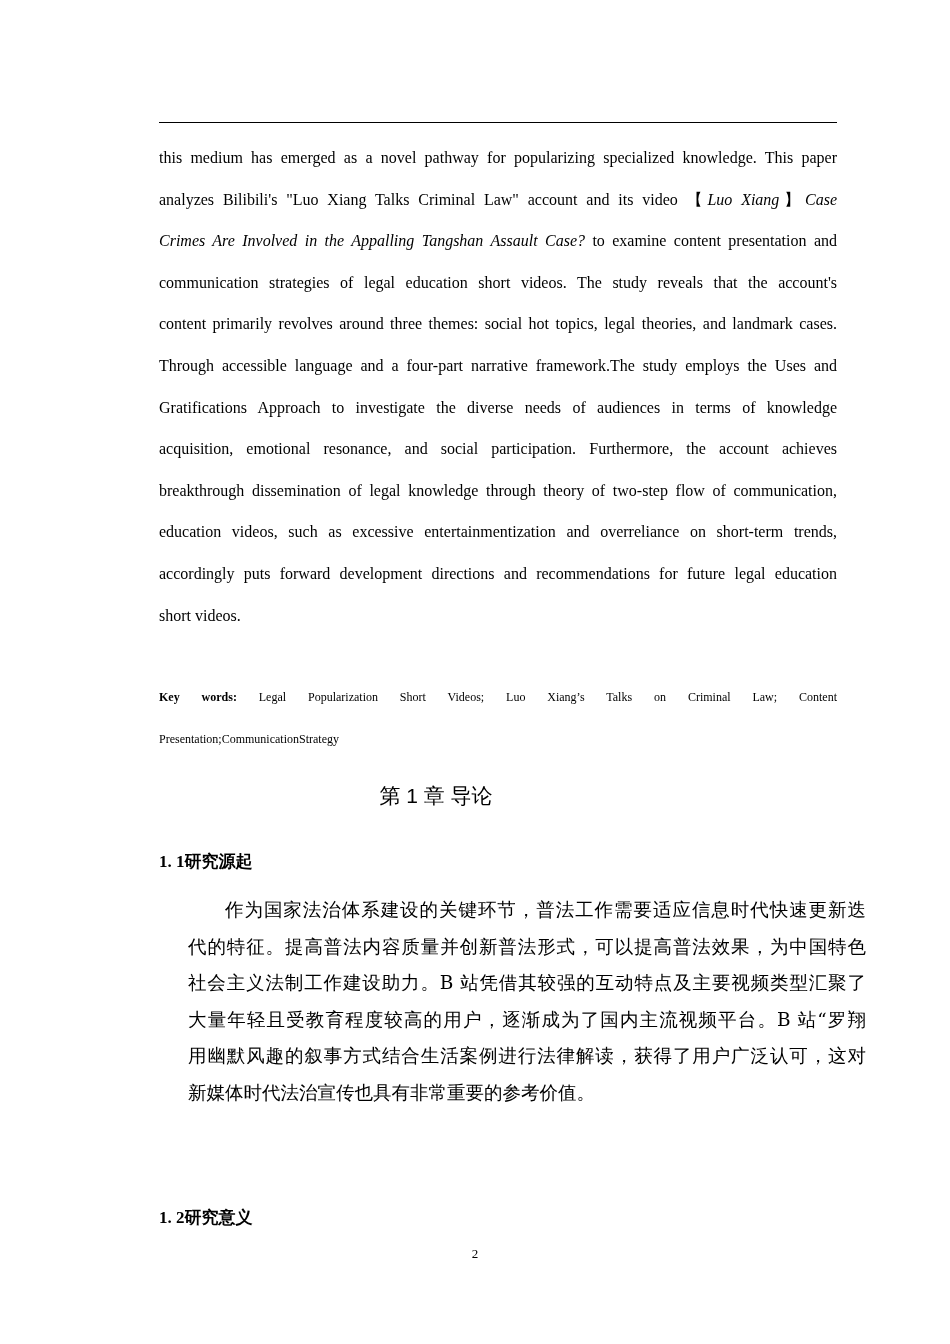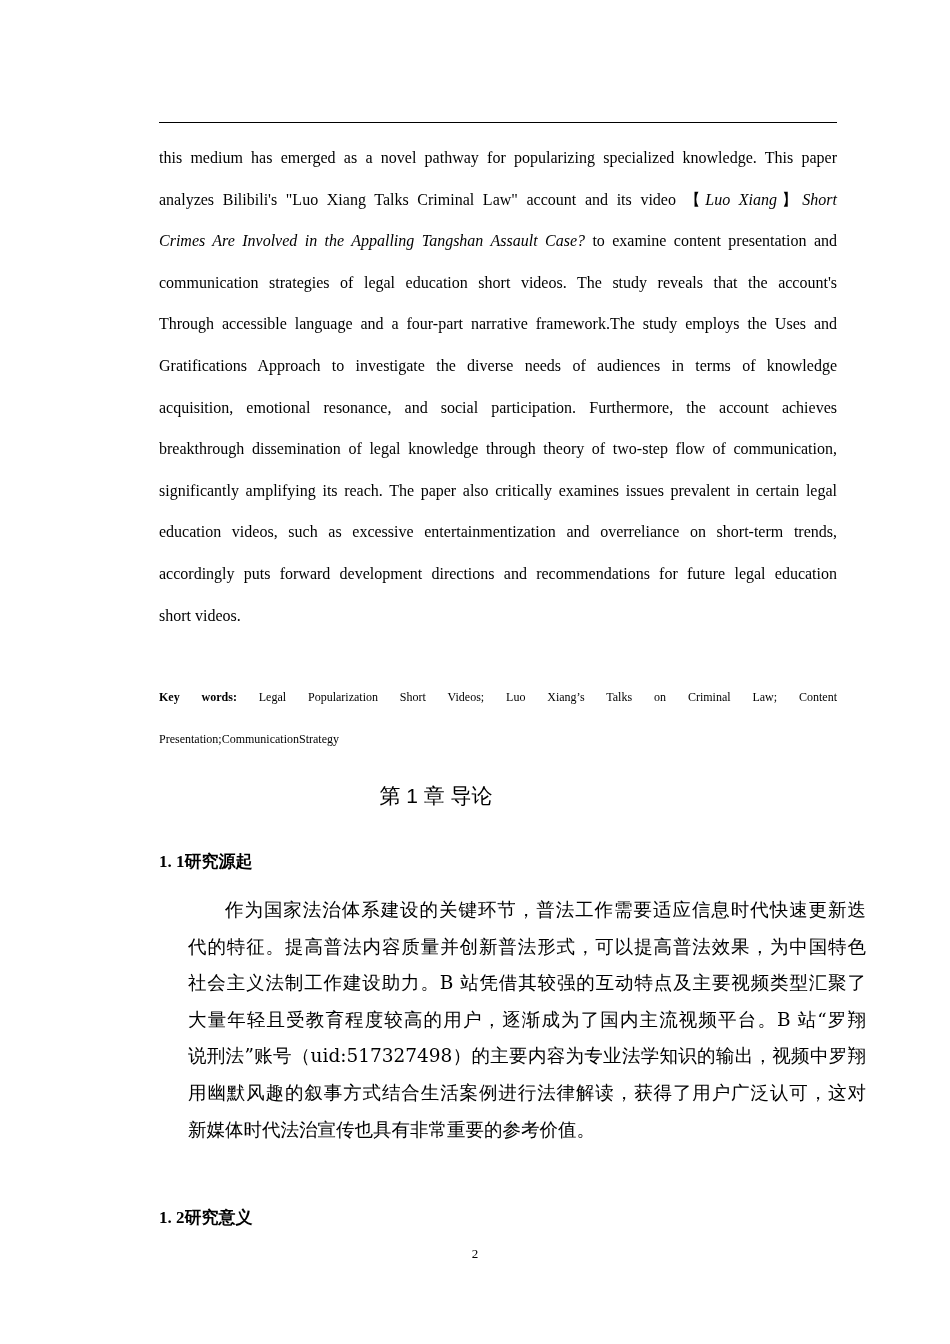--- a/index.html
+++ b/index.html
@@ -23,47 +23,46 @@
   .zh-line.last { text-align-last:left; }
   .pageno { position:absolute; left:0; width:950px; top:1246px; text-align:center; font-size:13px; }
 </style>
 </head>
 <body>
 
 <div class="rule"></div>
 
 <div class="en-para">
   <span class="en-line">this medium has emerged as a novel pathway for popularizing specialized knowledge. This paper</span>
-  <span class="en-line"><span>analyzes Bilibili's "Luo Xiang Talks Criminal Law" account and its video </span><span>【</span><i>Luo Xiang</i><span>】</span><i>Short</i></span>
+  <span class="en-line"><span>analyzes Bilibili's "Luo Xiang Talks Criminal Law" account and its video </span><span>【</span><i>Luo Xiang</i><span>】</span><i>Case</i></span>
   <span class="en-line"><i>Crimes Are Involved in the Appalling Tangshan Assault Case?</i><span> to examine content presentation and</span></span>
   <span class="en-line">communication strategies of legal education short videos. The study reveals that the account's</span>
+  <span class="en-line">content primarily revolves around three themes: social hot topics, legal theories, and landmark cases.</span>
   <span class="en-line">Through accessible language and a four-part narrative framework.The study employs the Uses and</span>
   <span class="en-line">Gratifications Approach to investigate the diverse needs of audiences in terms of knowledge</span>
   <span class="en-line">acquisition, emotional resonance, and social participation. Furthermore, the account achieves</span>
   <span class="en-line">breakthrough dissemination of legal knowledge through theory of two-step flow of communication,</span>
-  <span class="en-line">significantly amplifying its reach. The paper also critically examines issues prevalent in certain legal</span>
   <span class="en-line">education videos, such as excessive entertainmentization and overreliance on short-term trends,</span>
   <span class="en-line">accordingly puts forward development directions and recommendations for future legal education</span>
   <span class="en-line last">short videos.</span>
 </div>
 
 <div class="kw">
   <span class="en-line"><span class="lbl">Key words:</span><span> Legal Popularization Short Videos; Luo Xiang’s Talks on Criminal Law; Content</span></span>
   <span class="en-line last">Presentation;CommunicationStrategy</span>
 </div>
 
 <div class="chapter">第 1 章  导论</div>
 
 <div class="sec" style="top:850px;"><span>1. 1</span><span style="font-family:Liberation Sans, sans-serif;margin-top:37px;">研究源起</span></div>
 
 <div class="zh-para">
   <span class="zh-line first">作为国家法治体系建设的关键环节，普法工作需要适应信息时代快速更新迭</span>
   <span class="zh-line">代的特征。提高普法内容质量并创新普法形式，可以提高普法效果，为中国特色</span>
   <span class="zh-line">社会主义法制工作建设助力。B 站凭借其较强的互动特点及主要视频类型汇聚了</span>
   <span class="zh-line">大量年轻且受教育程度较高的用户，逐渐成为了国内主流视频平台。B 站“罗翔</span>
-  <span class="zh-line">说刑法”账号（uid:517327498）的主要内容为专业法学知识的输出，视频中罗翔</span>
   <span class="zh-line">用幽默风趣的叙事方式结合生活案例进行法律解读，获得了用户广泛认可，这对</span>
   <span class="zh-line last">新媒体时代法治宣传也具有非常重要的参考价值。</span>
 </div>
 
 <div class="sec" style="top:1206px;"><span>1. 2</span><span style="font-family:'DejaVu Sans',sans-serif;">研究意义</span></div>
 
 <div class="pageno">2</div>
 
 </body></html>

